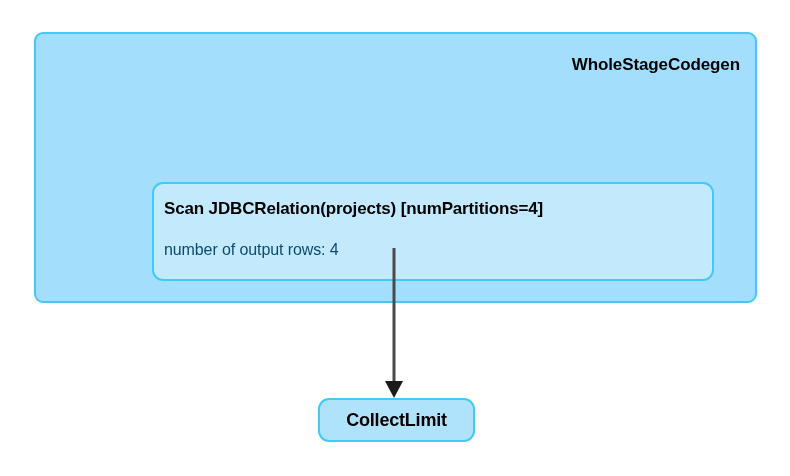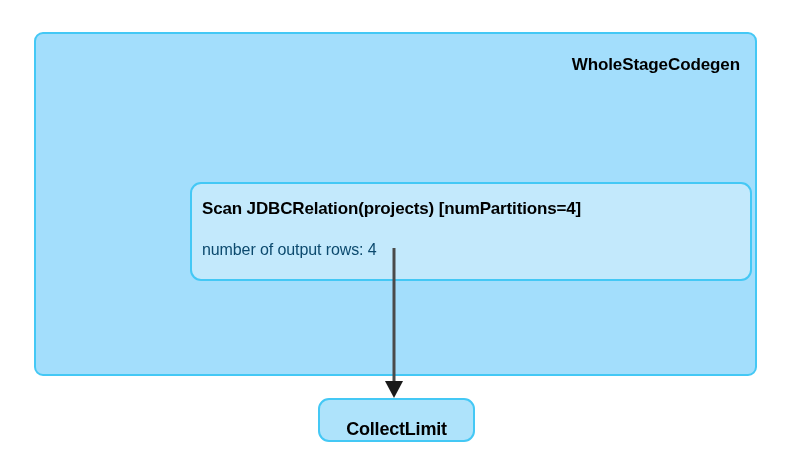--- a/index.html
+++ b/index.html
@@ -23,21 +23,21 @@
     width: 790px;
     height: 476px;
   }
 
   
   .cluster-node {
     position: absolute;
     left: 34px;
     top: 32px;
     width: 723px;
-    height: 344px;
+    height: 271px;
     box-sizing: border-box;
     background: #a3defc;
     border: 2px solid #44c8f5;
     border-radius: 9px;
     padding-left: 44px;
   }
 
   .cluster-header {
     position: absolute;
     right: 15px;
@@ -65,21 +65,20 @@
   .operator-node {
     position: absolute;
     left: 116px;
     top: 148px;
     width: 562px;
     height: 99px;
     box-sizing: border-box;
     background: #c3e9fc;
     border: 2px solid #44c8f5;
     border-radius: 11px;
-    margin-left: 38px;
   }
   .operator-title {
     position: absolute;
     left: 10px;
     top: 15px;
     font-size: 17px;
     font-weight: bold;
     color: #000000;
     letter-spacing: -0.15px;
     white-space: nowrap;
@@ -110,21 +109,21 @@
     position: absolute;
     left: 318px;
     top: 398px;
     width: 157px;
     height: 44px;
     box-sizing: border-box;
     background: #aee3fb;
     border: 2px solid #44c8f5;
     border-radius: 11px;
     display: flex;
-    align-items: flex-end;
+    align-items: center;
     justify-content: center;
   }
   .leaf-label {
     font-size: 18px;
     font-weight: bold;
     color: #000000;
     letter-spacing: -0.2px;
     white-space: nowrap;
   }
 </style>

